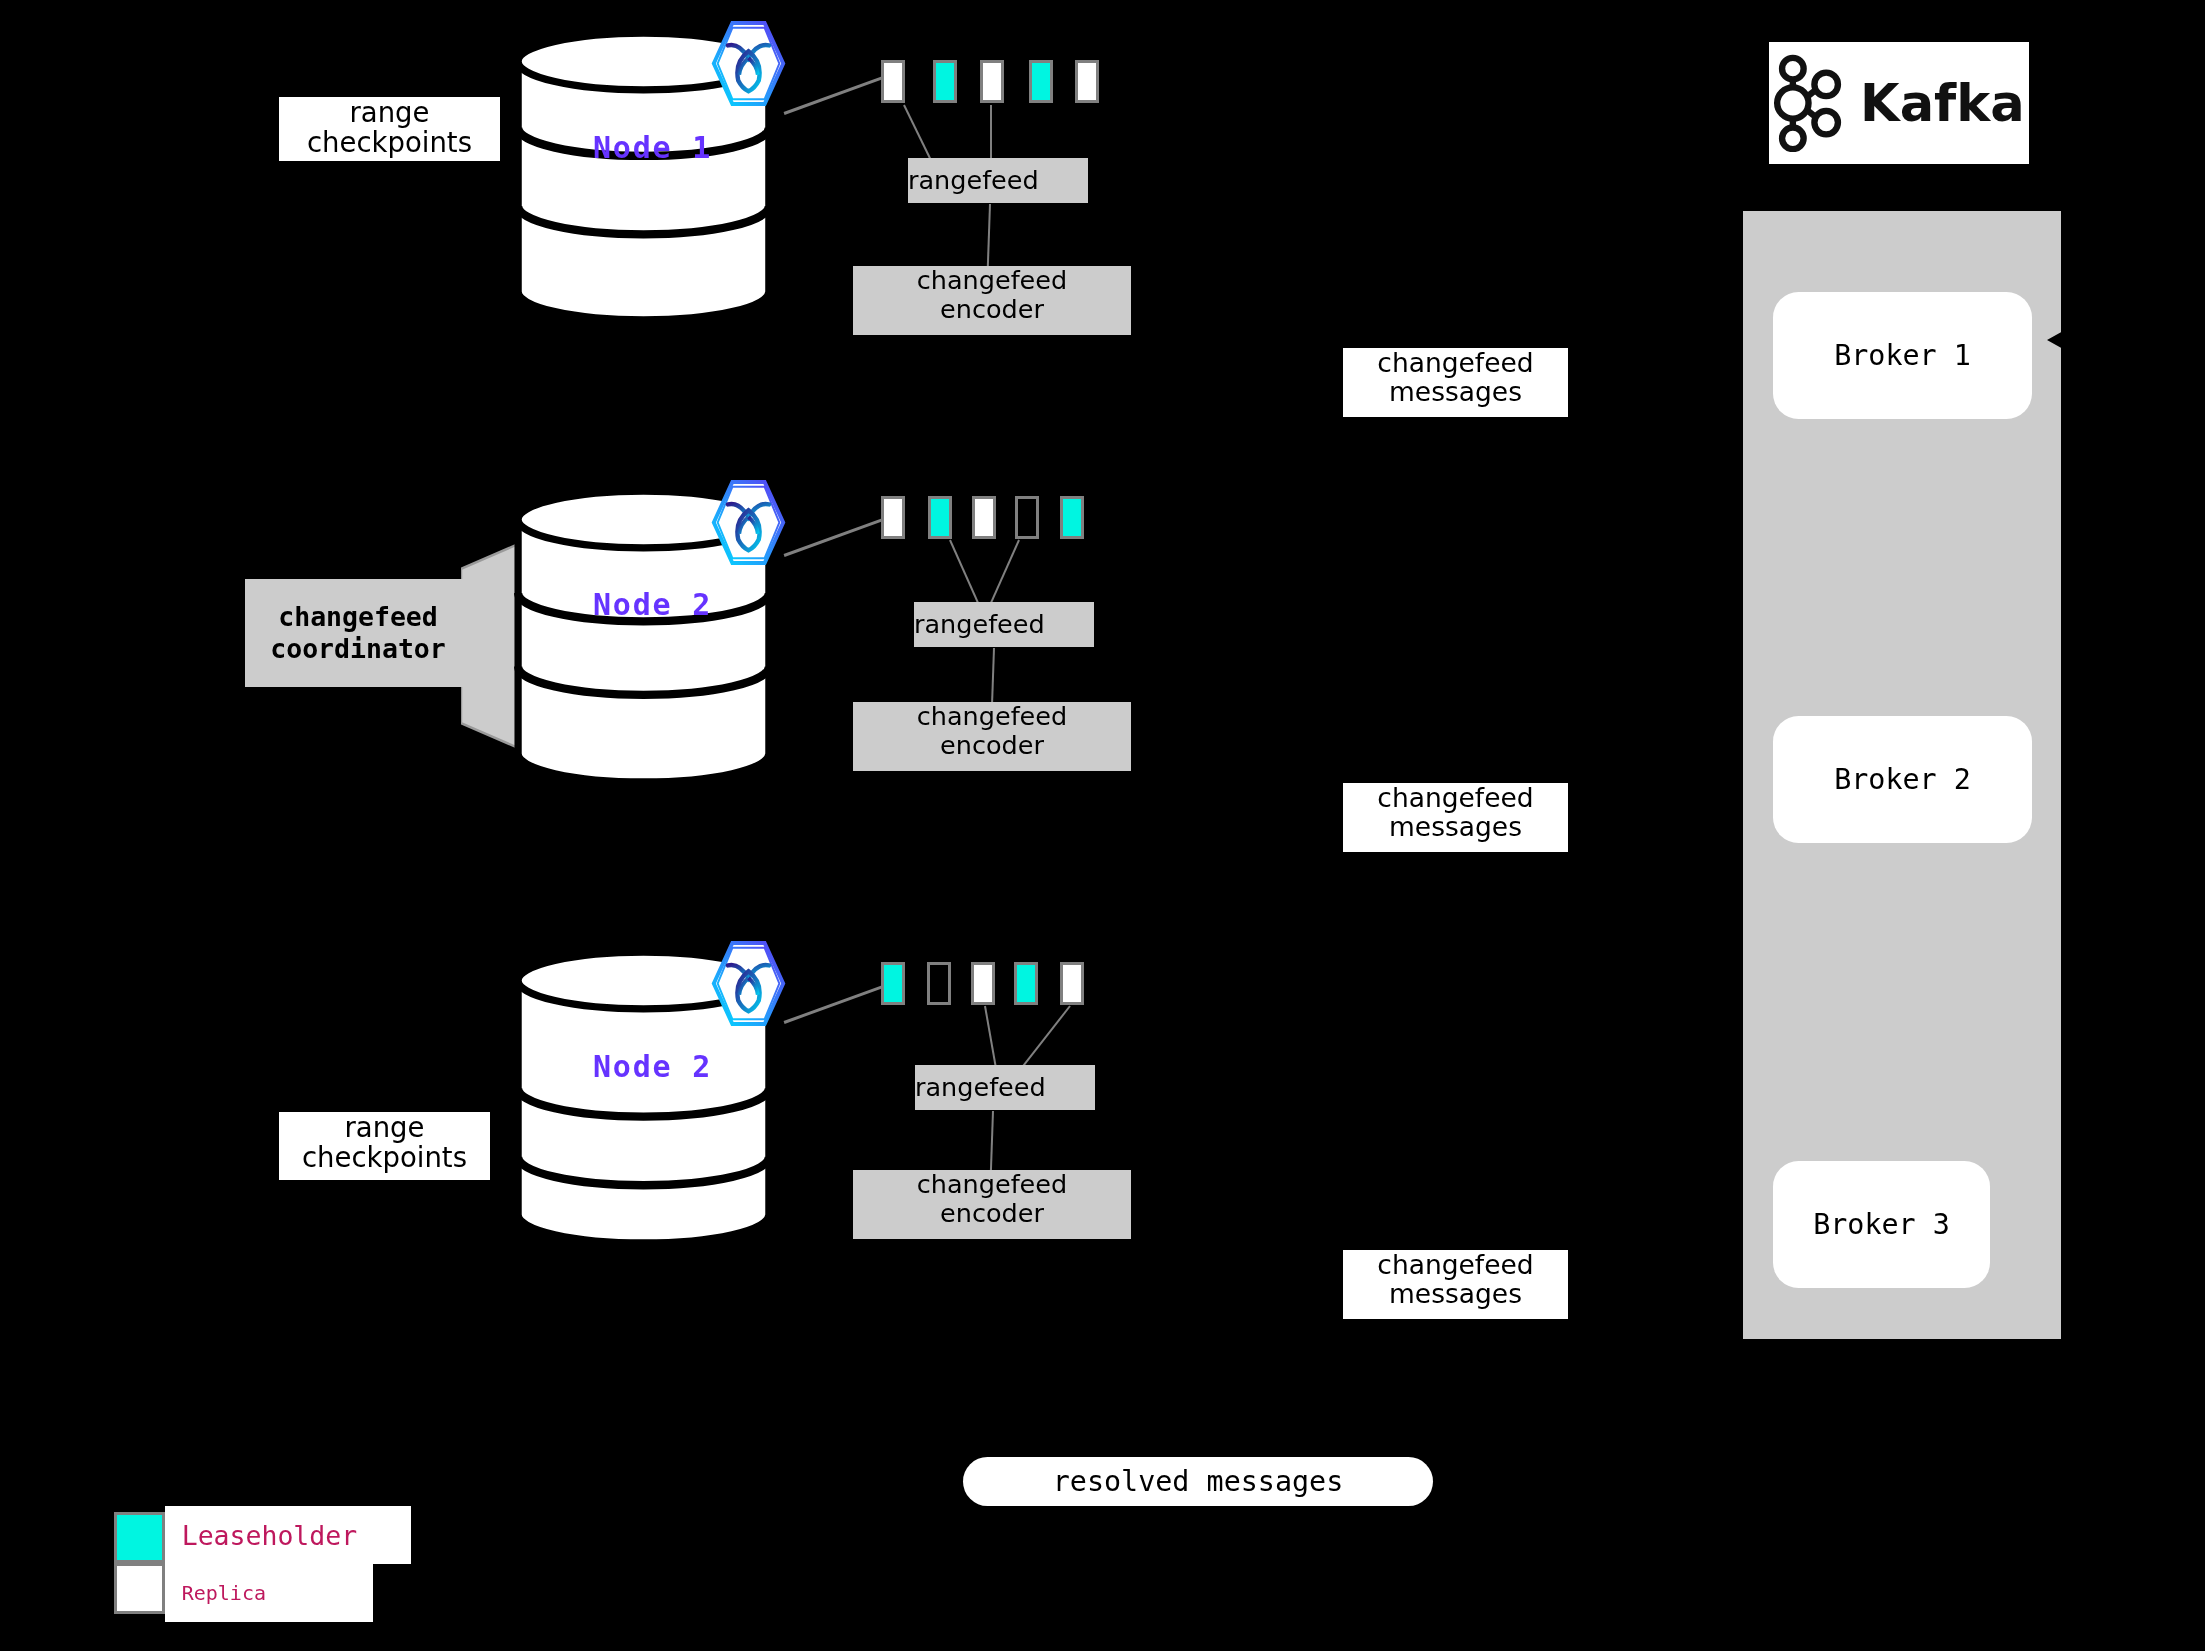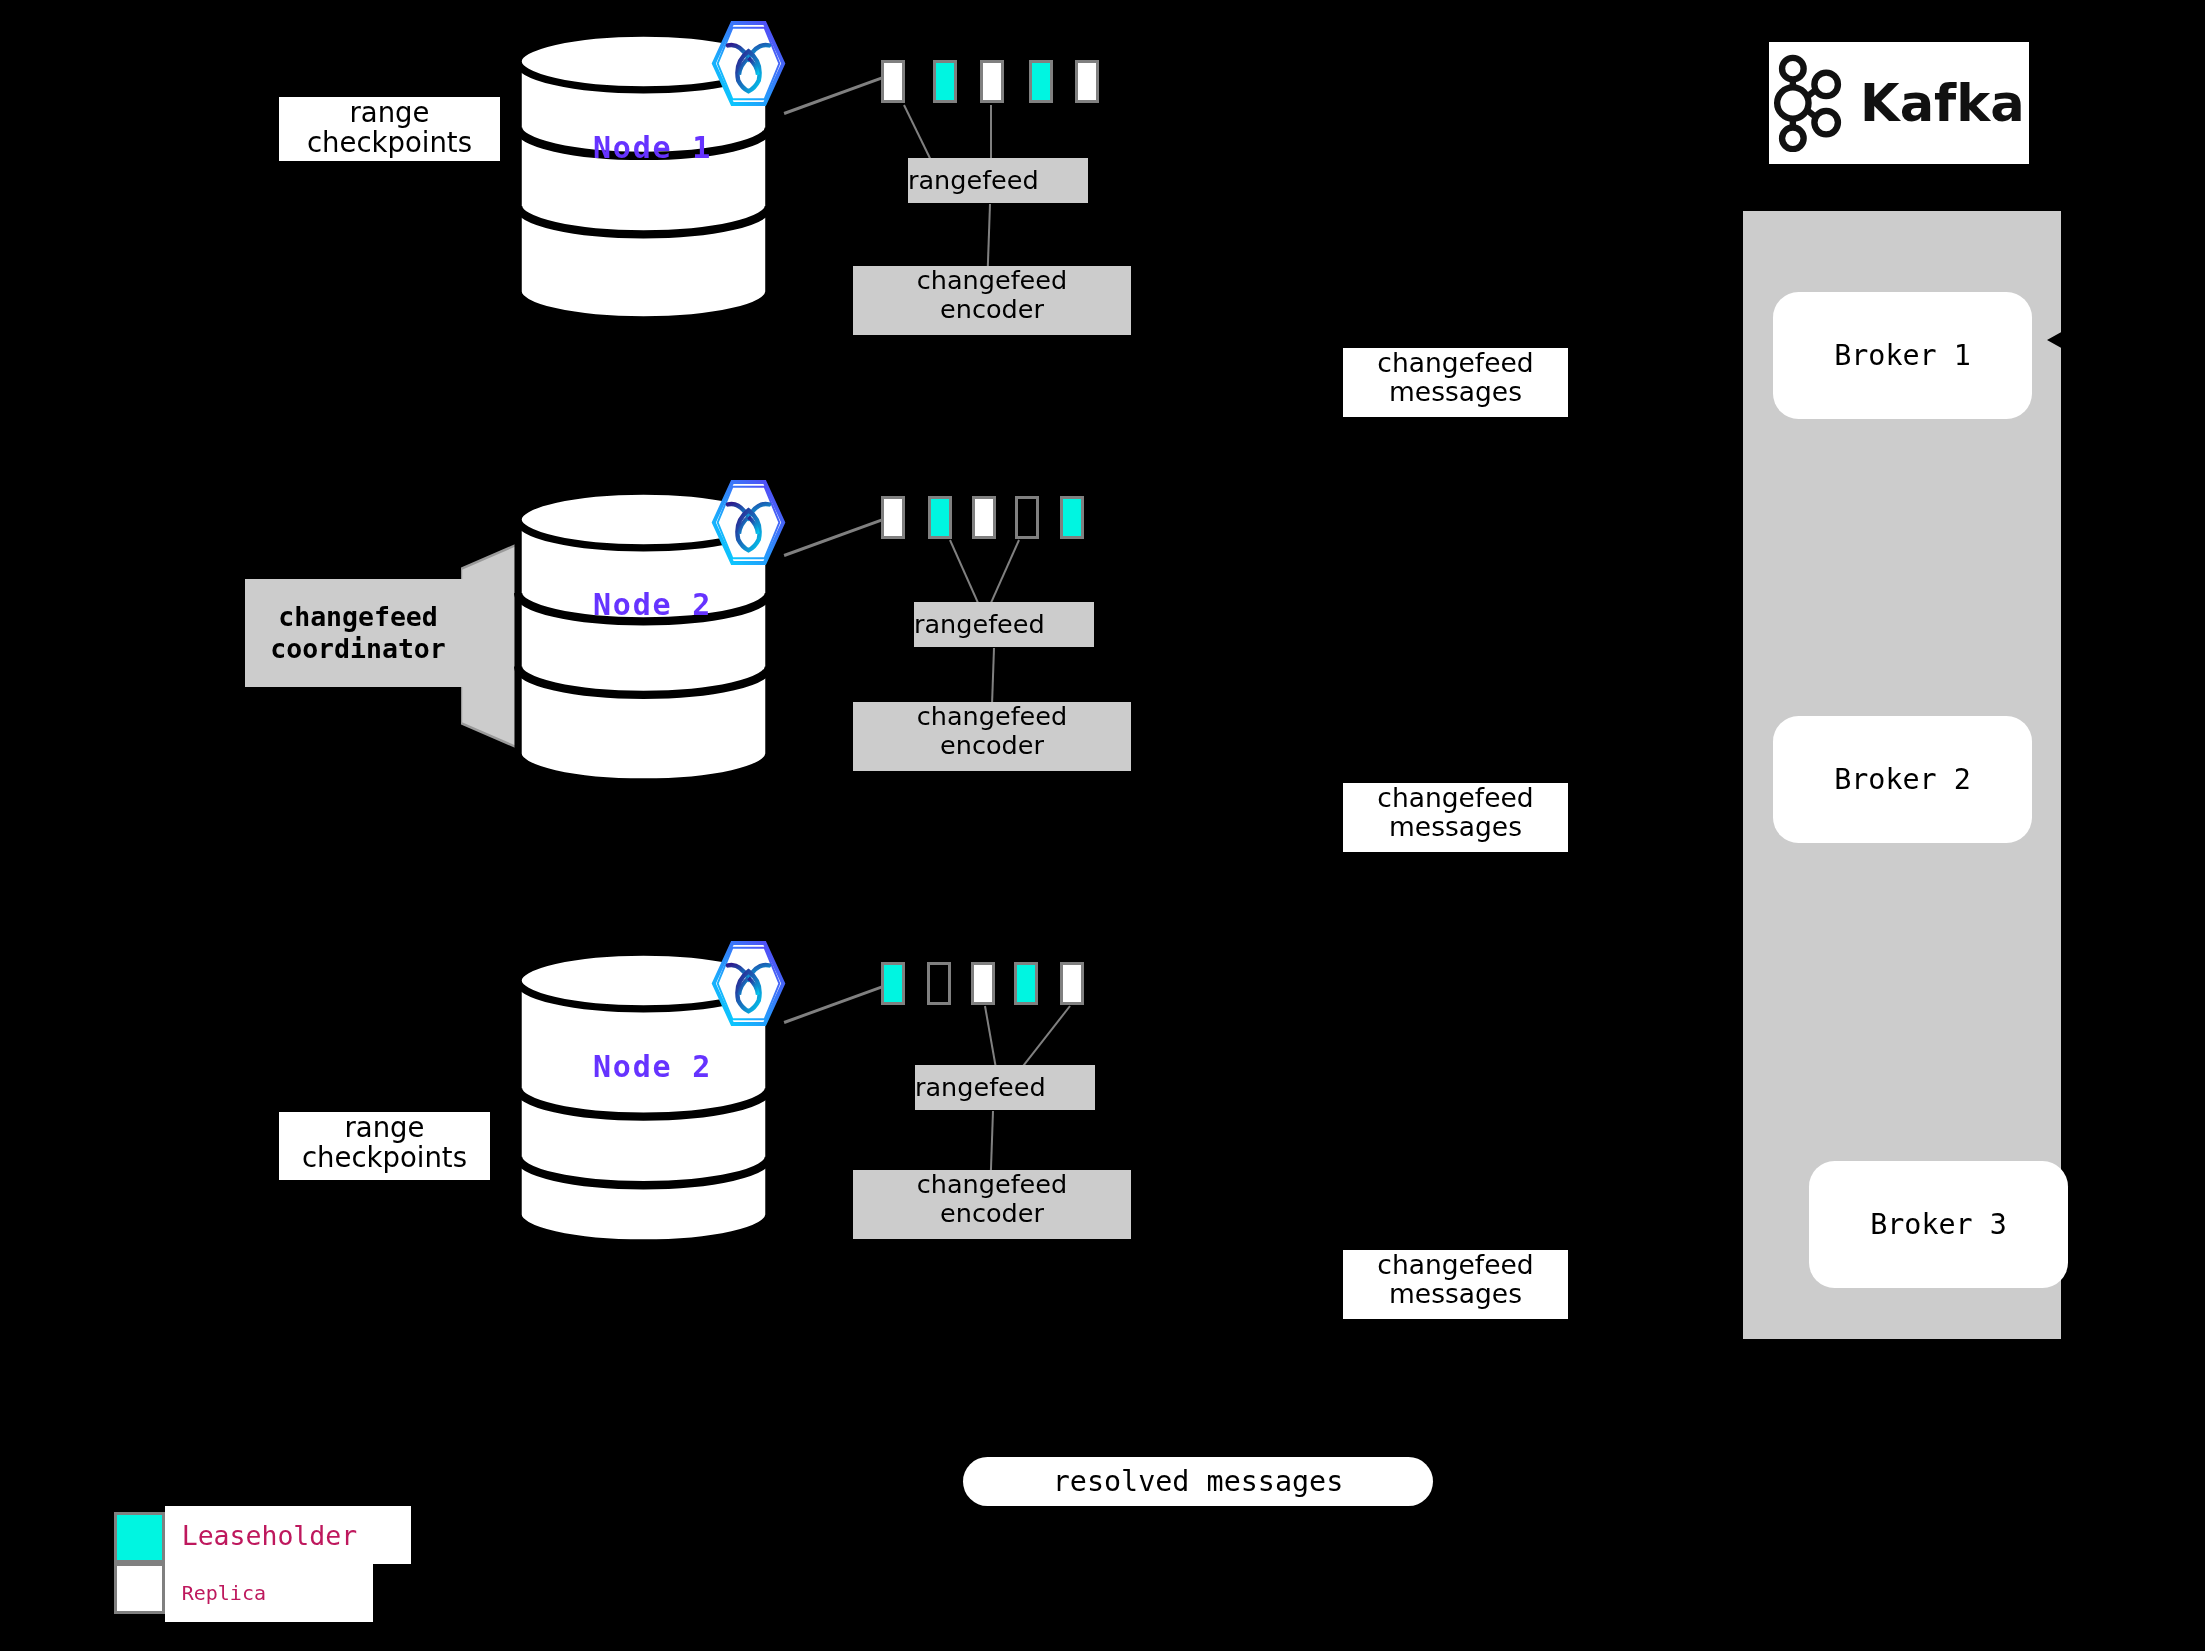--- a/index.html
+++ b/index.html
@@ -303,21 +303,21 @@
     <polygon points="0,35 52,6 38,35 52,64" fill="#000"></polygon>
   </svg>
 </div>
 
 <div class="broker" style="left:1773px;top:292px;width:259px;height:127px;font-size:28.4px;">
   <span>Broker 1</span>
 </div>
 <div class="broker" style="left:1773px;top:716px;width:259px;height:127px;font-size:28.4px;">
   <span>Broker 2</span>
 </div>
-<div class="broker" style="left:1773px;top:1161px;width:259px;height:127px;font-size:28.4px;margin-left:36px;">
+<div class="broker" style="left:1773px;top:1161px;width:217px;height:127px;font-size:28.4px;">
   <span>Broker 3</span>
 </div>
 
 <div class="pill" style="left:963px;top:1457px;width:470px;height:49px;font-size:28.4px;">
   <span>resolved messages</span>
 </div>
 
 <div class="lgswatch" style="left:114px;top:1512px;width:51px;height:51px;background:#00f5e1;"></div>
 <div class="lgtext" style="left:165px;top:1506px;width:229px;height:58px;font-size:26.5px;">
   <span>Leaseholder</span>

